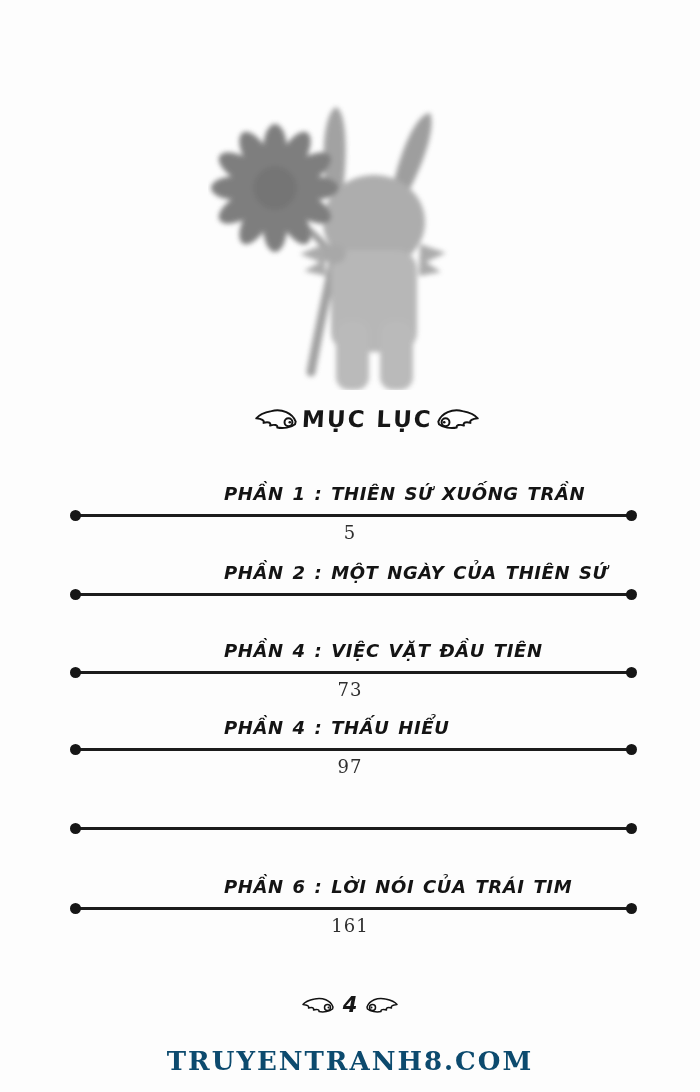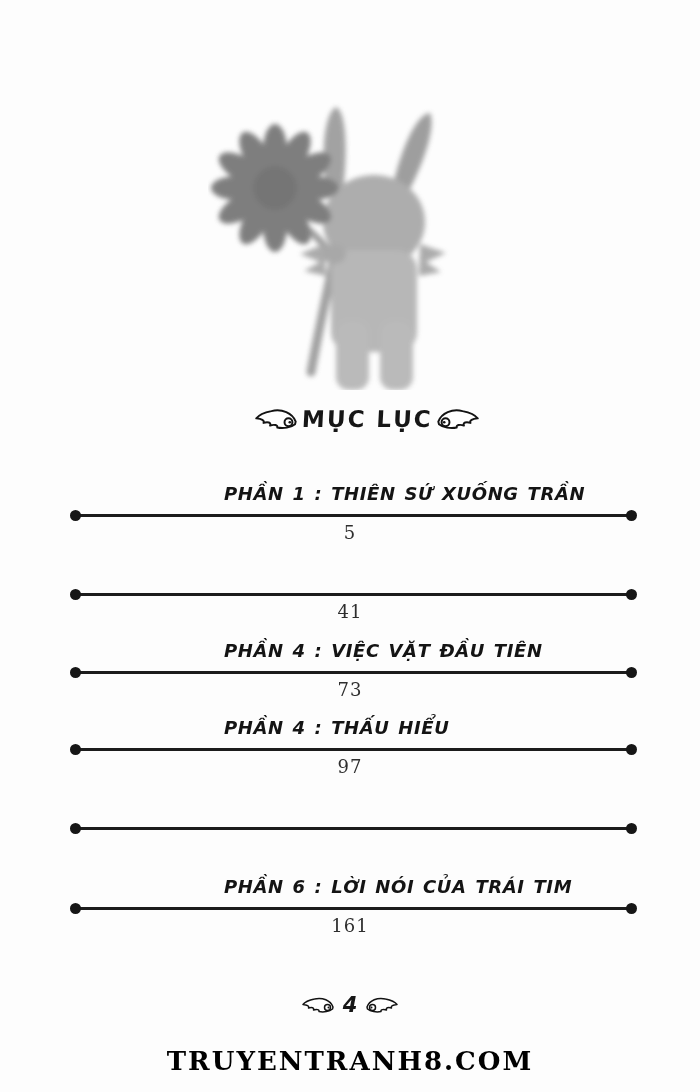--- a/index.html
+++ b/index.html
@@ -101,21 +101,21 @@
   
   .watermark {
     position: absolute;
     left: 0; top: 1046px;
     width: 700px;
     text-align: center;
     font-family: "DejaVu Serif", serif;
     font-weight: bold;
     font-size: 26px;
     letter-spacing: 2px;
-    color: #000000;
+    color: #0c4a6e;
   }
 </style>
 </head>
 <body>
 
 <svg width="0" height="0" style="position:absolute" aria-hidden="true">
   <defs>
     <symbol id="wing-sym" viewBox="0 0 64 36">
       <path d="M62 22 C57 9 41 2 25 6 C15 8 5 13 2 17 C10 18 15 20 13 24 C19 22 25 23 23 28 C29 26 35 27 34 31 C43 33 55 31 61 26 Z" fill="#ffffff" stroke="#131313" stroke-width="3" stroke-linejoin="round"></path>
       <circle cx="51" cy="23" r="6" fill="none" stroke="#131313" stroke-width="3"></circle>
@@ -180,22 +180,22 @@
       <use href="#wing-sym"></use>
     </svg>
 </div>
 
 <div class="entry" style="top:483px">
   <div class="entry-title">PHẦN 1 : THIÊN SỨ XUỐNG TRẦN</div>
   <div class="entry-line"></div>
   <div class="entry-page">5</div>
 </div>
 <div class="entry" style="top:562px">
-  <div class="entry-line"></div>
-  <div class="entry-page">41</div>
+  <div class="entry-title">PHẦN 2 : MỘT NGÀY CỦA THIÊN SỨ</div>
+  <div class="entry-line"></div>
 </div>
 <div class="entry" style="top:640px">
   <div class="entry-title">PHẦN 4 : VIỆC VẶT ĐẦU TIÊN</div>
   <div class="entry-line"></div>
   <div class="entry-page">73</div>
 </div>
 <div class="entry" style="top:717px">
   <div class="entry-title">PHẦN 4 : THẤU HIỂU</div>
   <div class="entry-line"></div>
   <div class="entry-page">97</div>

